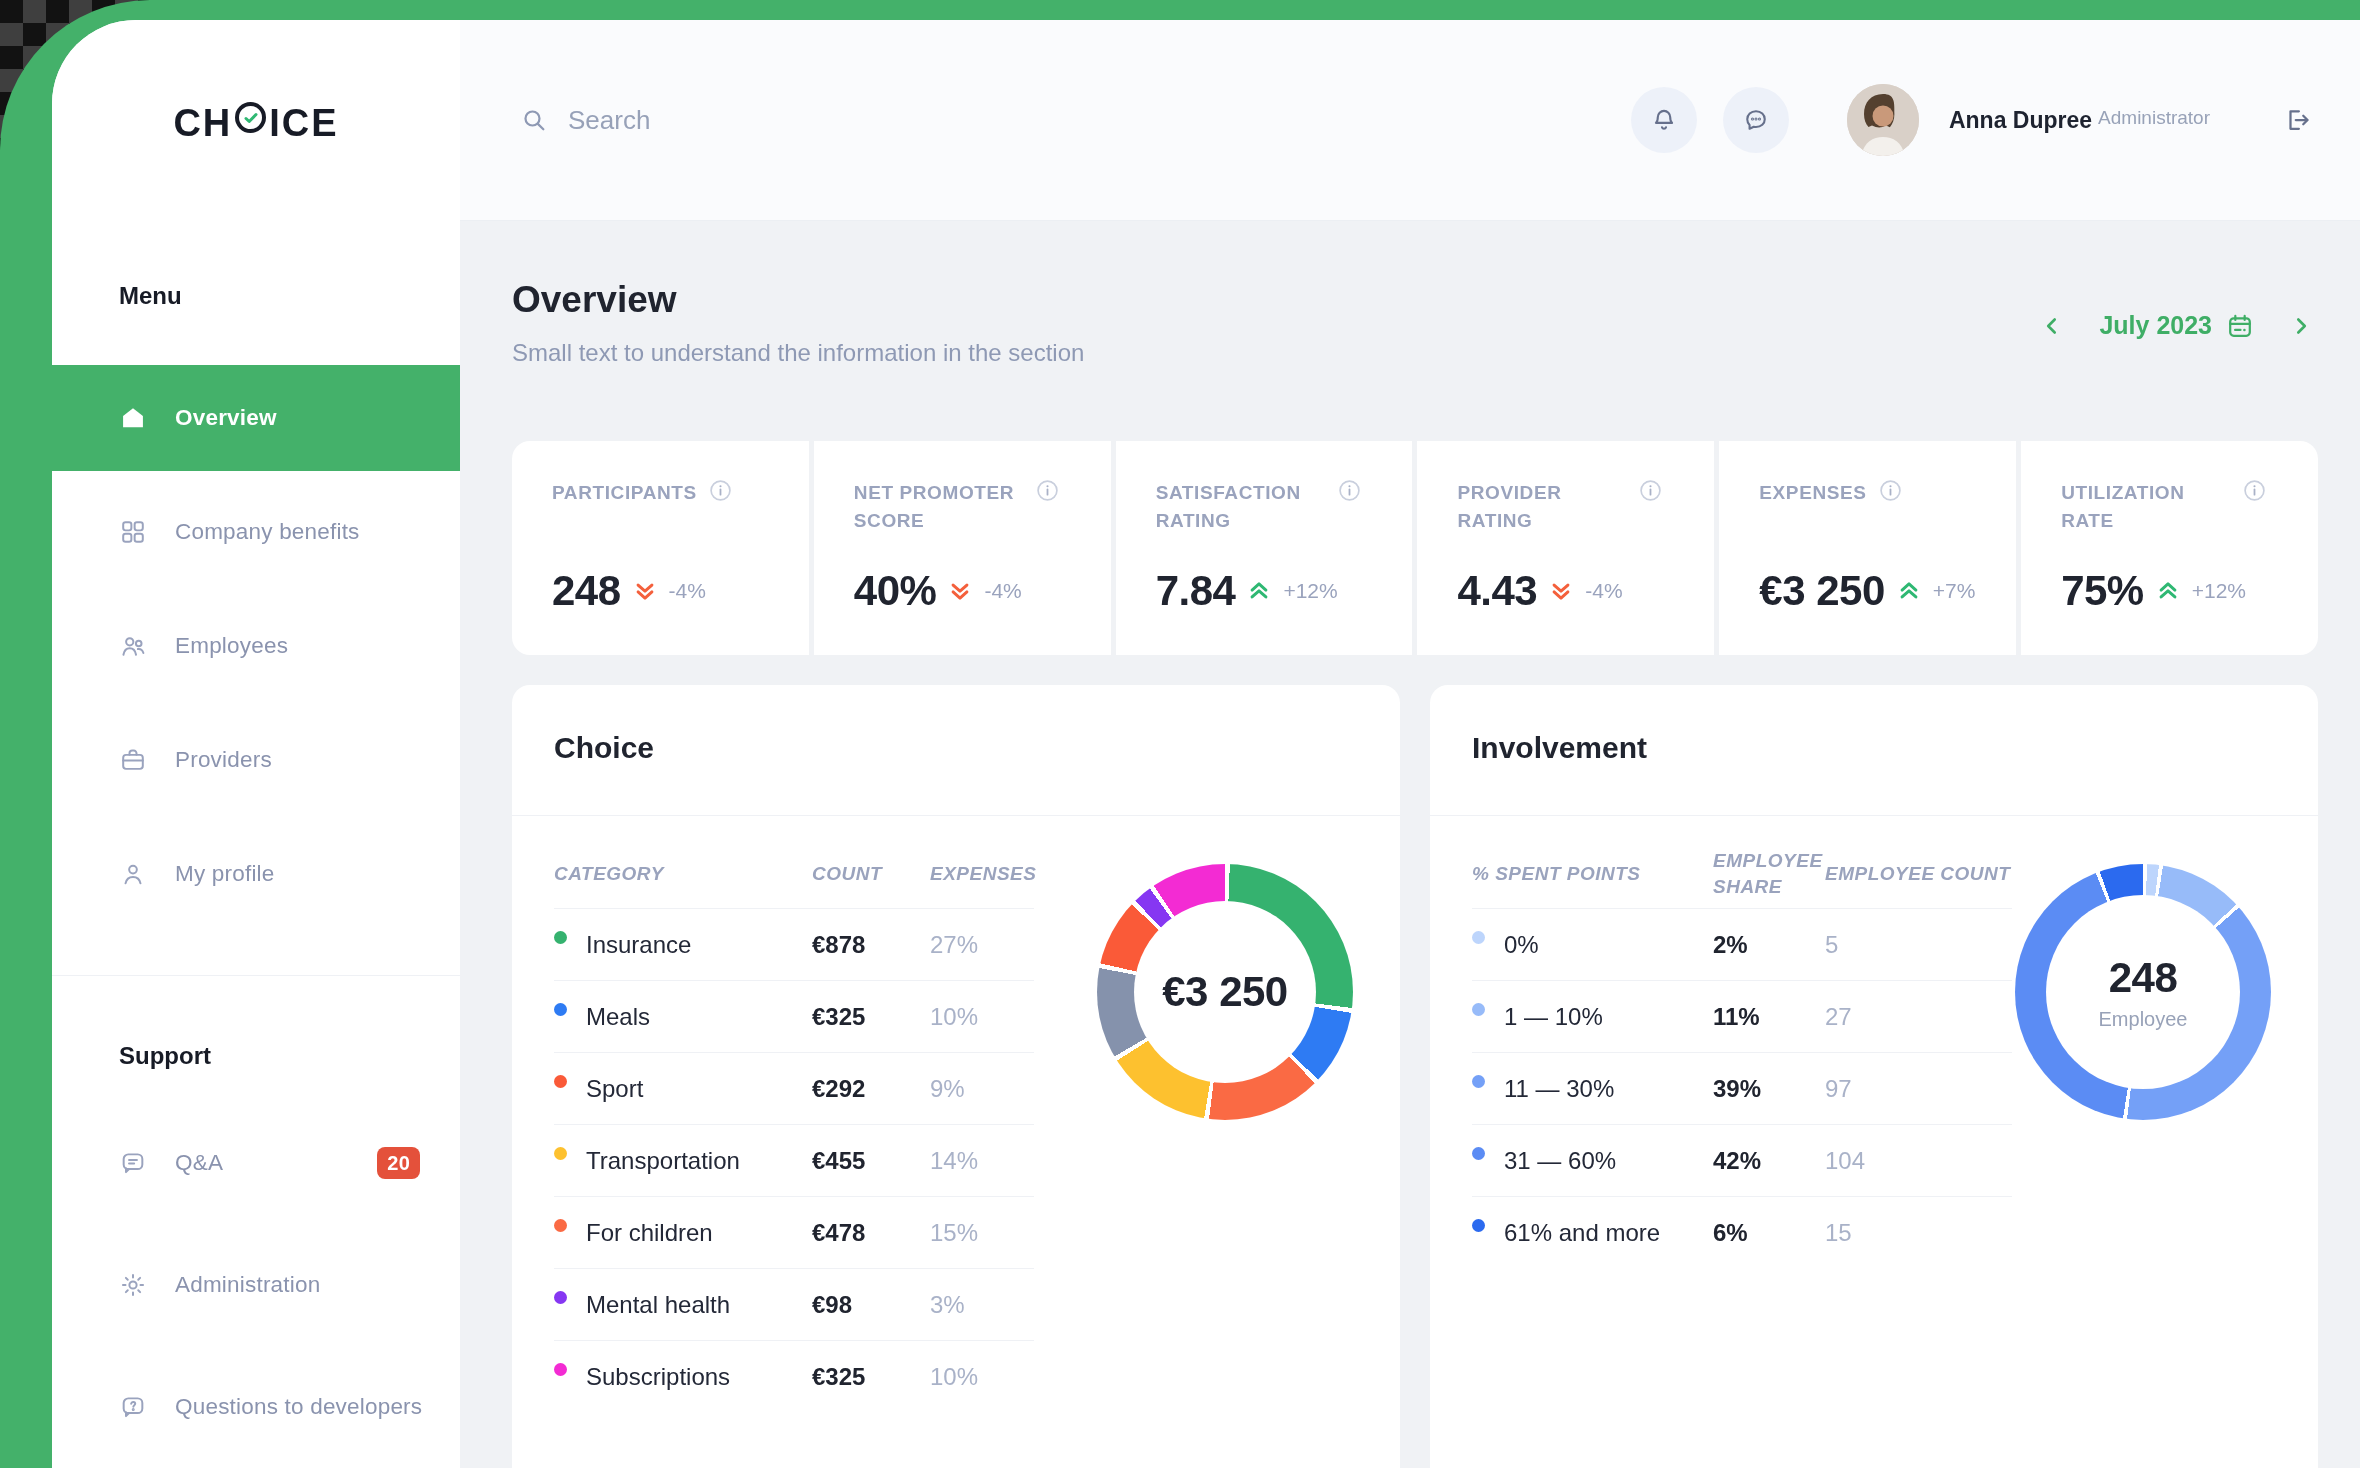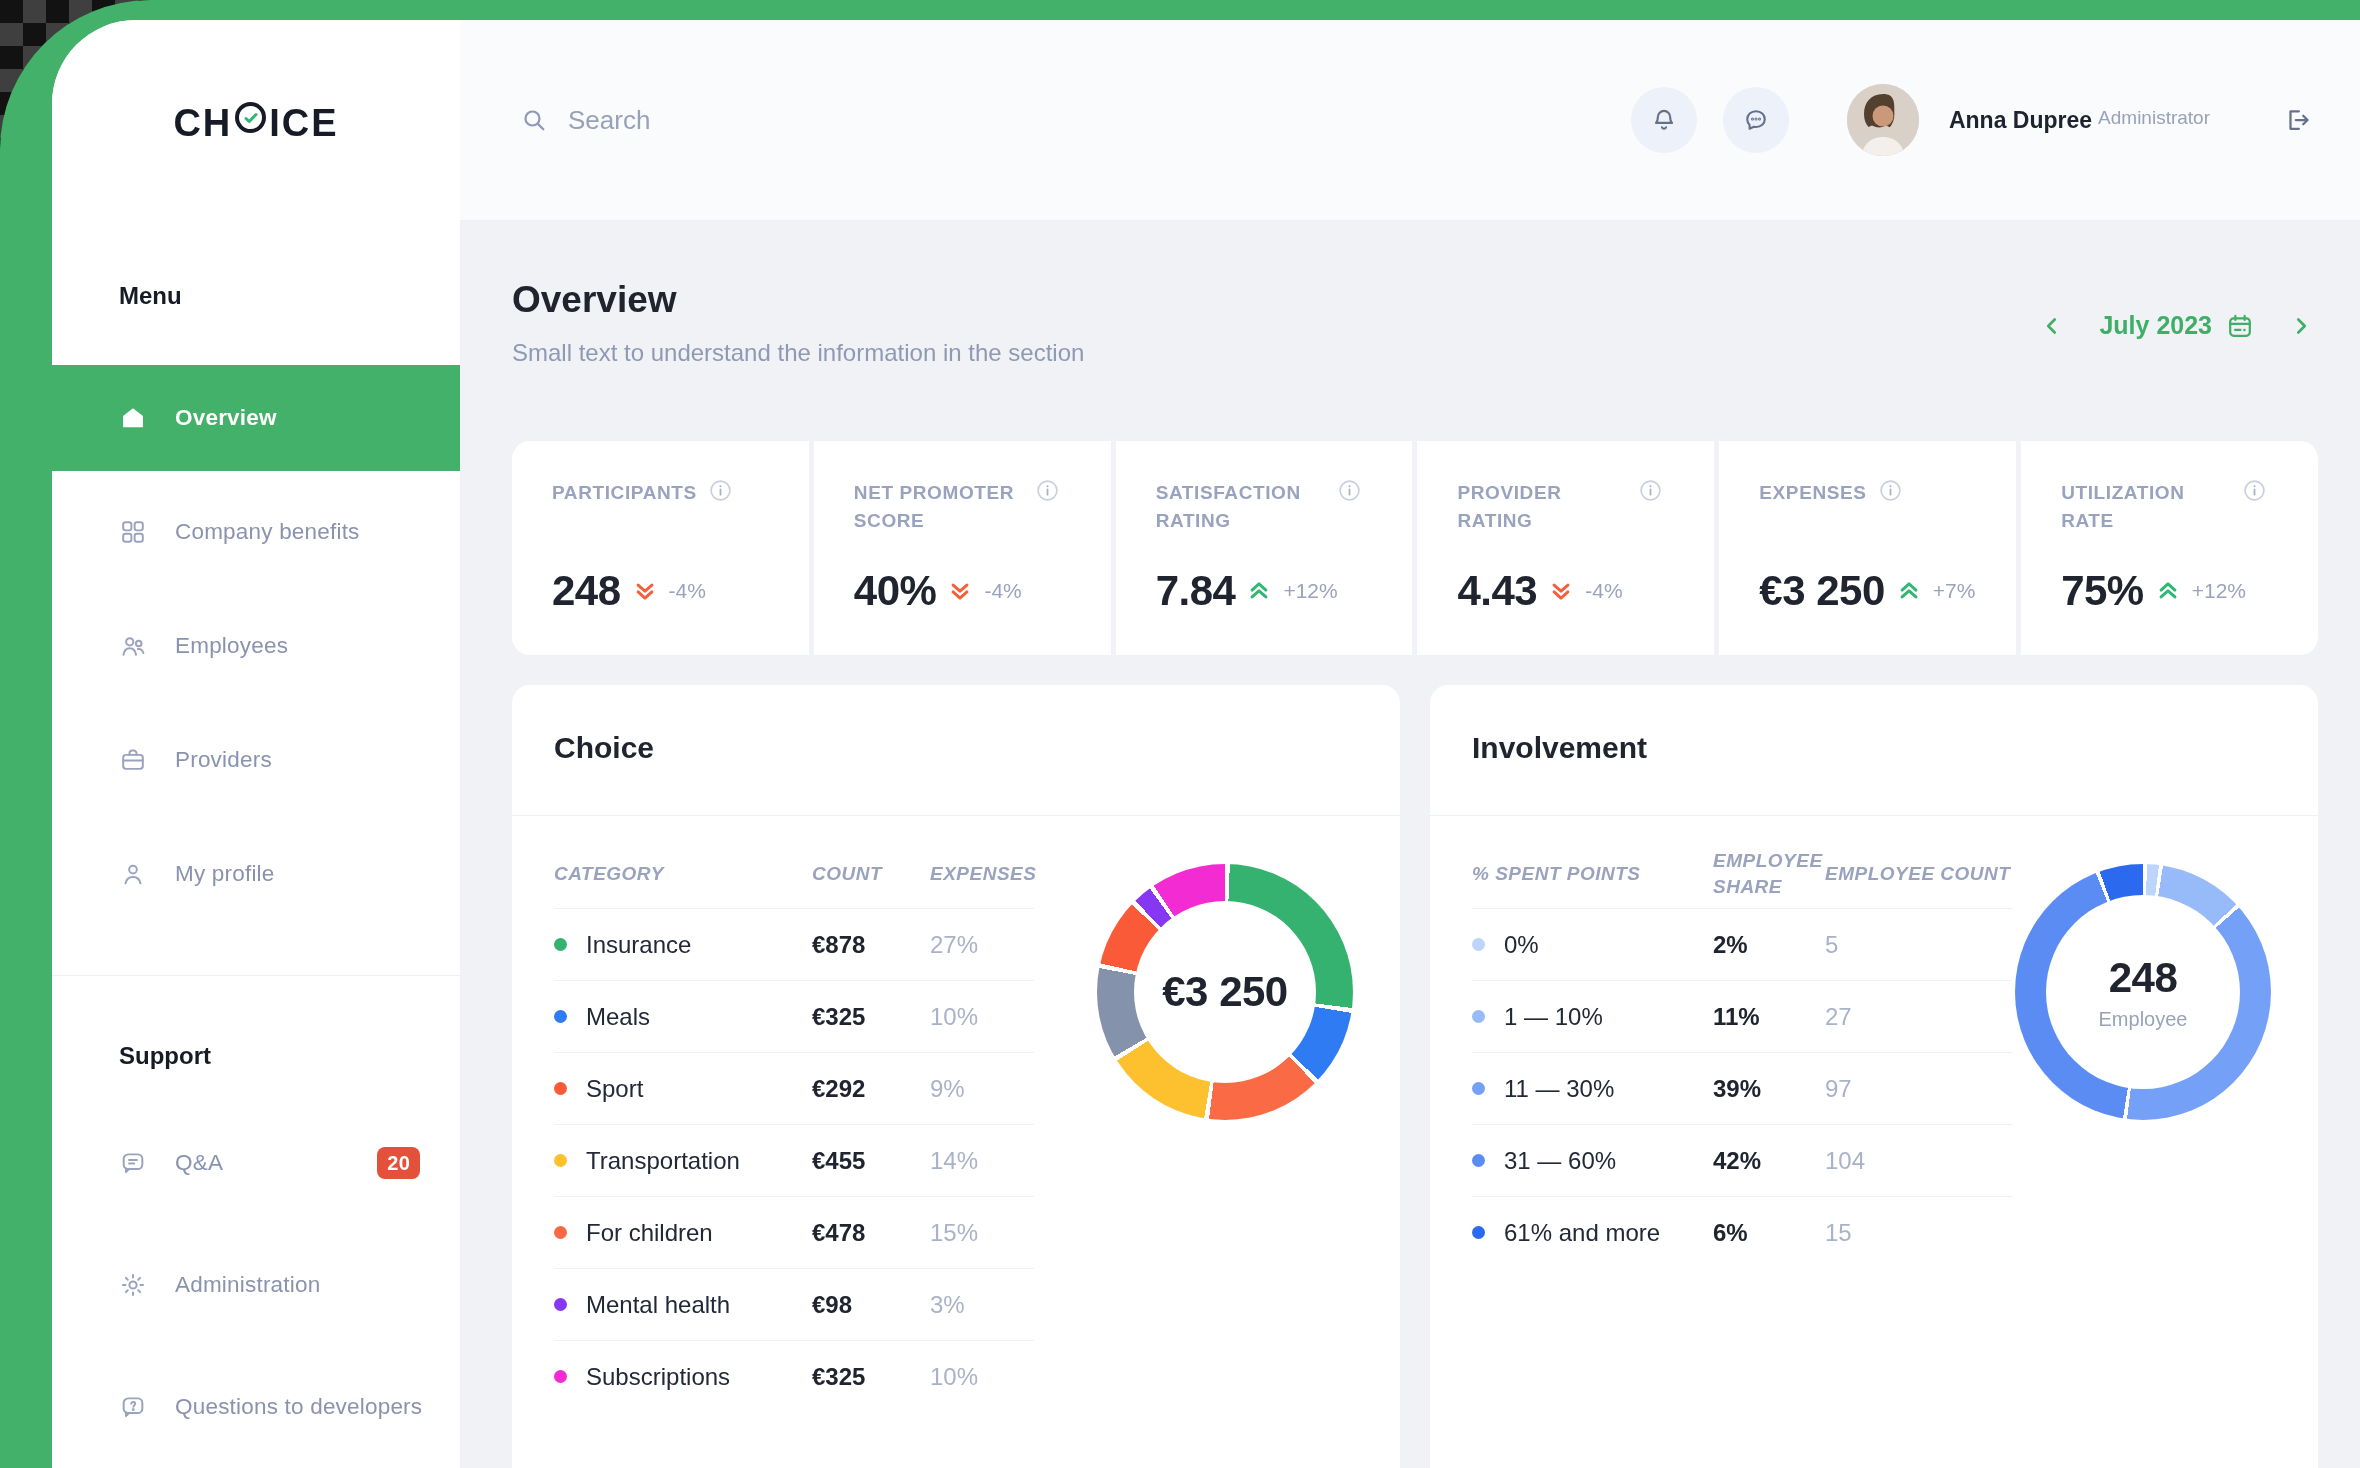--- a/index.html
+++ b/index.html
@@ -83,21 +83,21 @@
   .card{ flex:1 1 0; background:#fff; border-radius:18px; height:840px; position:relative; padding:46px 42px 0;}
   .card-title{ font-size:30px; font-weight:700; color:#20242F;}
   .card-divider{ height:1px; background:#EFF1F5; margin:50px -42px 0;}
 
   .table{ margin-top:24px; }
   .t-head{ display:grid; align-items:center; font-size:19px; font-weight:700; letter-spacing:.5px; color:#9AA3BD; line-height:1.35;}
   .choice-grid{ grid-template-columns:258px 118px 1fr; width:480px;}
   .inv-grid{ grid-template-columns:241px 112px 1fr; width:540px;}
   .t-head{ height:68px;font-style:italic; }
   .t-row{ display:grid; align-items:center; height:72px; border-top:1px solid #EFF1F5;}
-  .cat-cell{ display:flex; align-items:center; gap:19px; font-size:24px; color:#232837;}
+  .cat-cell{ display:flex; align-items:flex-start; gap:19px; font-size:24px; color:#232837;}
   .dot{ width:13px; height:13px; border-radius:50%; flex:0 0 auto;}
   .num-cell{ font-size:24px; font-weight:700; color:#20242F;}
   .pct-cell{ font-size:24px; color:#A9B2C8;}
 
   .donut{ position:absolute; top:179px; left:585px; width:256px; height:256px;}
   .donut-ring{ position:absolute; inset:0; border-radius:50%;}
   .donut-hole{ position:absolute; border-radius:50%; background:#fff;}
   .donut .center-txt{ position:absolute; inset:0; display:flex; flex-direction:column; align-items:center; justify-content:center; gap:6px;}
   .center-value{ font-size:42px; font-weight:700; color:#20242F; letter-spacing:-.5px;}
   .center-sub{ font-size:20px; color:#98A2B8;}

